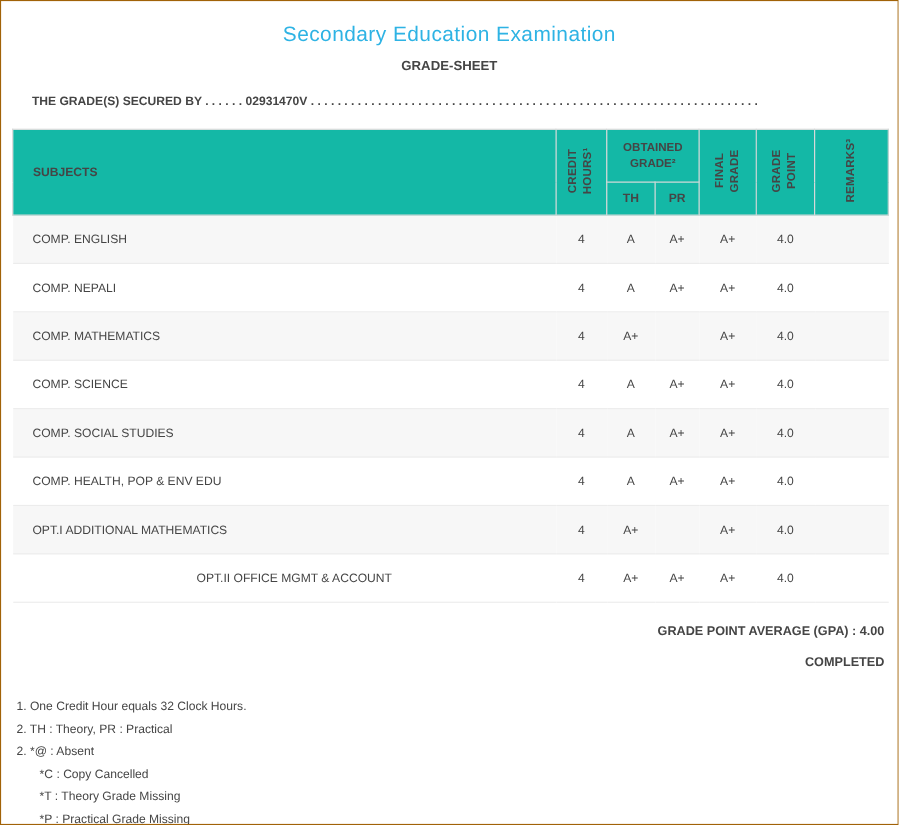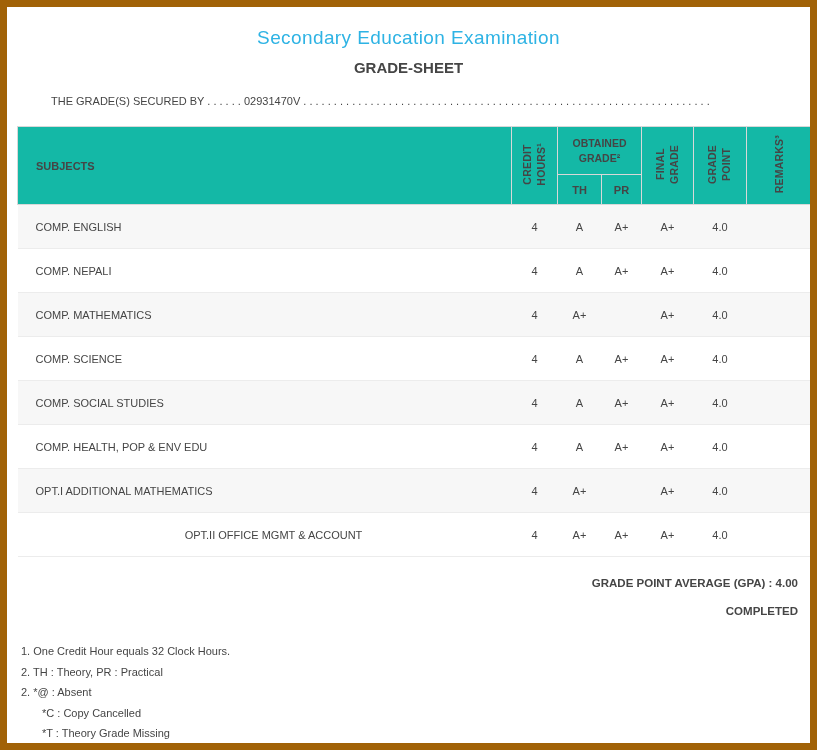--- a/index.html
+++ b/index.html
@@ -10,46 +10,46 @@
   html, body { margin: 0; padding: 0; background: #ffffff; }
   body {
     width: 817px;
     height: 750px;
     font-family: "Liberation Sans", sans-serif;
     color: var(--text);
   }
   .page {
     width: 817px;
     height: 750px;
-    border: 7px solid #a16207;
+    border: 1px solid #a16207;
     background: #ffffff;
     padding-top: 20px;
     overflow: hidden;
   }
   .title {
     margin: 0;
     text-align: center;
     font-size: 19px;
     font-weight: 400;
     letter-spacing: 0.4px;
     color: var(--accent);
   }
   .subtitle {
     margin: 10px 0 0 0;
     text-align: center;
-    font-size: 15px;
+    font-size: 12px;
     font-weight: 700;
     color: var(--text);
   }
   .info { margin-top: 10px; }
   .info-line {
-    margin: 0 44px;
+    margin: 0 28px;
     padding: 9px 0;
     font-size: 11px;
-    font-weight: 400;
+    font-weight: 700;
     white-space: nowrap;
     overflow: hidden;
     color: var(--text);
   }
   table.grades {
     width: 797px;
     margin: 10px 10px 0 10px;
     border-collapse: collapse;
     font-size: 11px;
     color: var(--text);

